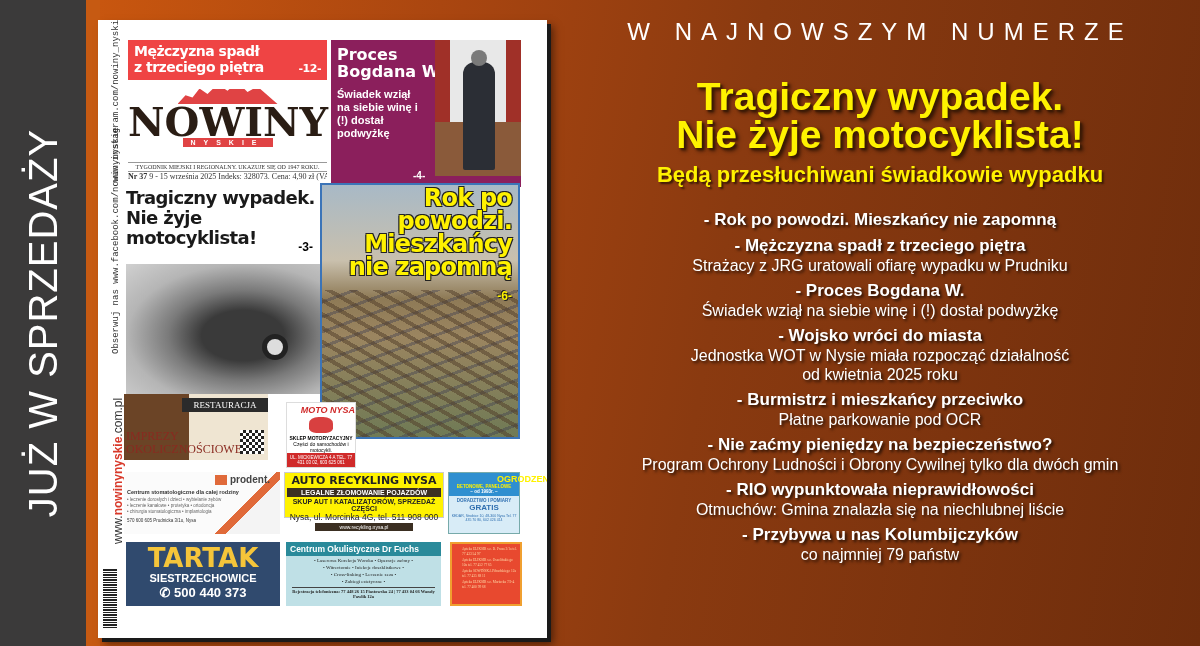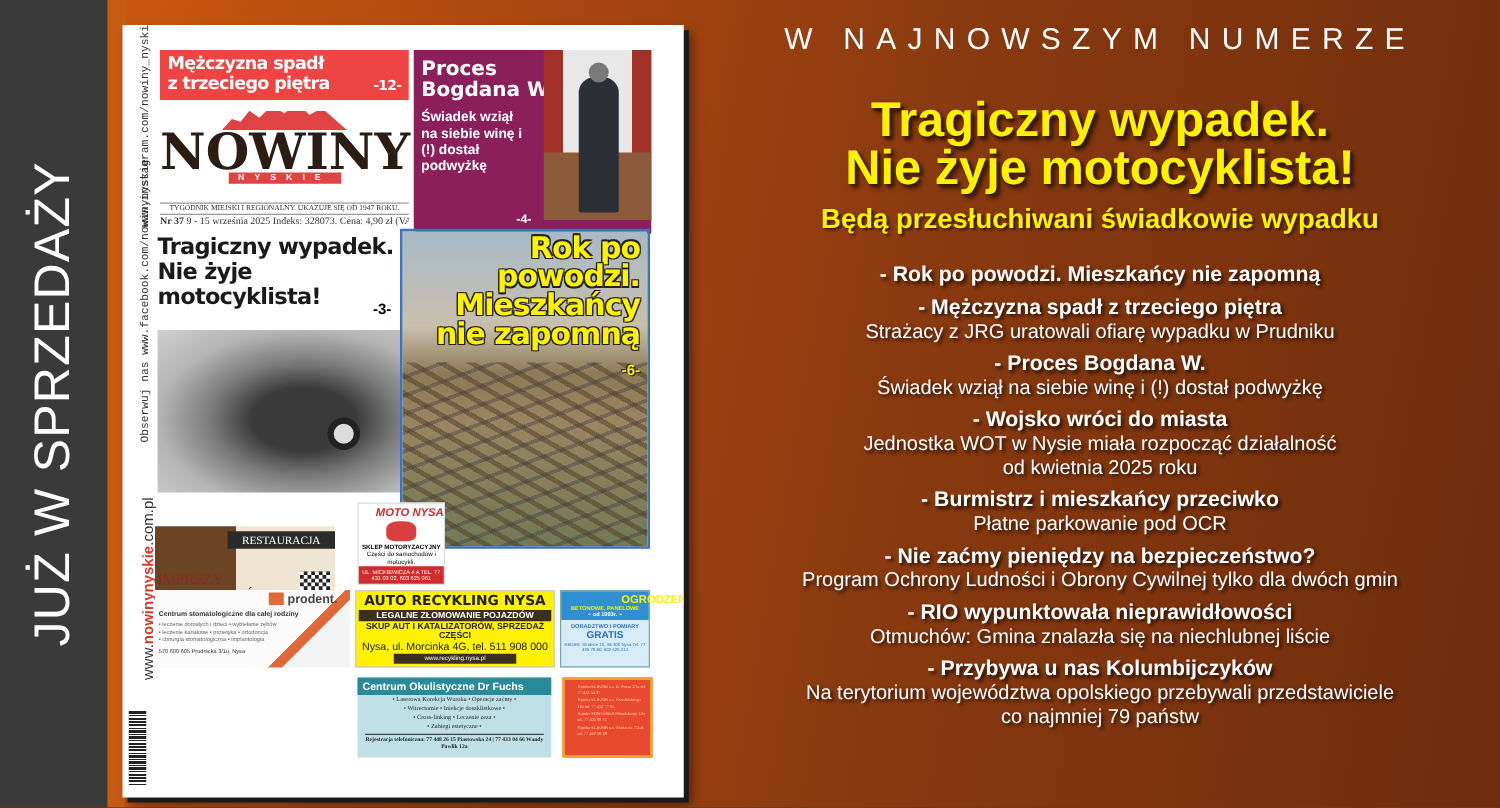--- a/index.html
+++ b/index.html
@@ -44,38 +44,38 @@
   .art1 .t { font-family: "DejaVu Sans", sans-serif; font-weight: 700; font-size: 18px; line-height: 20px; color: #1a1a1a; letter-spacing: -0.6px; }
   .art1 .pg { position: absolute; right: 8px; top: 52px; font-size: 12px; font-weight: 700; }
   .art1 .photo { position: absolute; left: 0; top: 76px; width: 195px; height: 130px; background: radial-gradient(ellipse at 60% 55%, #3a3a3a 0 25%, #7a7a7a 45%, #b5b5b5 70%, #d0d0d0 100%); filter: grayscale(1); }
   .art1 .photo .wheel { position: absolute; left: 136px; top: 70px; width: 26px; height: 26px; border-radius: 50%; background: #ddd; border: 5px solid #222; }
 
   .art2 { position: absolute; left: 222px; top: 163px; width: 200px; height: 256px; border: 2px solid #3b74b8; background: linear-gradient(180deg, #a8b9c6 0%, #c9c0ad 30%, #8e7a56 45%, #9b8560 60%, #6f7a55 100%); overflow: hidden; }
   .art2 .houses { position: absolute; left: 0; top: 105px; width: 100%; height: 151px; background: repeating-linear-gradient(30deg, rgba(80,60,40,.5) 0 4px, transparent 4px 12px), repeating-linear-gradient(-20deg, rgba(60,60,80,.4) 0 3px, transparent 3px 14px); }
   .art2 .t { position: absolute; right: 6px; top: 2px; text-align: right; font-family: "DejaVu Sans", sans-serif; font-weight: 700; color: #fff200; font-size: 24px; line-height: 23px; letter-spacing: -0.8px; text-shadow: -1px -1px 0 #222, 1px -1px 0 #222, -1px 1px 0 #222, 1px 1px 0 #222; }
   .art2 .pg { position: absolute; right: 6px; top: 104px; color: #fff200; font-size: 12px; font-weight: 700; text-shadow: -1px -1px 0 #222, 1px 1px 0 #222; }
 
-  .ad-rest { position: absolute; left: 26px; top: 401px; width: 144px; height: 66px; background: linear-gradient(90deg, #6b4426 0 45%, #efe5d2 45%); }
+  .ad-rest { position: absolute; left: 26px; top: 374px; width: 144px; height: 66px; background: linear-gradient(90deg, #6b4426 0 45%, #efe5d2 45%); }
   .ad-rest .h { position: absolute; right: 0; top: 4px; width: 86px; background: #2b2b2b; color: #fff; font-family: "Liberation Serif", serif; font-size: 9px; text-align: center; padding: 2px 0; }
   .ad-rest .b { position: absolute; left: 2px; bottom: 4px; color: #8a2a20; font-family: "Liberation Serif", serif; font-size: 12px; line-height: 13px; }
   .ad-rest .qr { position: absolute; right: 4px; bottom: 6px; width: 24px; height: 24px; background: repeating-conic-gradient(#222 0 25%, #fff 0 50%) 0 0/6px 6px; }
 
   .ad-moto { position: absolute; left: 188px; top: 382px; width: 70px; height: 66px; background: #fff; border: 1px solid #ddd; text-align: center; }
   .ad-moto .h { font-size: 9px; font-weight: 700; color: #d02a2a; margin-top: 2px; font-style: italic; text-align: right; }
   .ad-moto .ic { width: 24px; height: 16px; margin: 2px auto; background: #d84040; border-radius: 40% 40% 30% 30%; }
   .ad-moto .s { font-size: 5px; font-weight: 700; }
   .ad-moto .f { position: absolute; left: 0; bottom: 0; width: 100%; background: #d02a2a; color: #fff; font-size: 4.5px; padding: 2px 0; }
 
   .ad-prod { position: absolute; left: 26px; top: 452px; width: 156px; height: 62px; background: linear-gradient(135deg, #fbfbfb 0 70%, #e06a3a 70% 75%, #f4f4f4 75%); }
   .ad-prod .logo2 { position: absolute; right: 10px; top: 2px; font-size: 10px; color: #444; }
   .ad-prod .logo2 span { display: inline-block; width: 12px; height: 10px; background: #e06a3a; margin-right: 3px; vertical-align: middle; }
   .ad-prod .h { position: absolute; left: 3px; top: 17px; font-size: 5.5px; font-weight: 700; color: #333; }
   .ad-prod .l { position: absolute; left: 3px; top: 25px; font-size: 4.5px; color: #666; line-height: 6px; }
 
-  .ad-auto { position: absolute; left: 186px; top: 452px; width: 160px; height: 62px; background: #fff200; border: 1px solid #ccc; text-align: center; }
+  .ad-auto { position: absolute; left: 186px; top: 452px; width: 160px; height: 46px; background: #fff200; border: 1px solid #ccc; text-align: center; }
   .ad-auto .h { font-family: "DejaVu Sans", sans-serif; font-weight: 700; font-size: 11px; color: #222; margin-top: 1px; }
   .ad-auto .s1 { background: #3b2f22; color: #fff; font-size: 7px; font-weight: 700; padding: 1px 0; margin: 1px 2px; }
   .ad-auto .s2 { font-size: 7px; font-weight: 700; color: #222; }
   .ad-auto .s3 { font-size: 8.5px; color: #222; }
   .ad-auto .s4 { background: #3b2f22; color: #fff; font-size: 5px; padding: 1px 0; margin: 1px 30px 0; }
 
   .ad-ogro { position: absolute; left: 350px; top: 452px; width: 72px; height: 62px; background: #d8ecf7; border: 1px solid #7aa; text-align: center; }
   .ad-ogro .top { background: #2f8fd0; color: #fff200; padding: 1px 0 2px; }
   .ad-ogro .h { font-size: 9px; font-weight: 700; padding-left: 48px; }
   .ad-ogro .s { font-size: 4.5px; font-weight: 700; }
@@ -213,20 +213,25 @@
     <div class="top">
       <div class="h">OGRODZENIA</div>
       <div class="s">BETONOWE, PANELOWE</div>
       <div class="s" style="color:#fff">~ od 1993r. ~</div>
     </div>
     <div class="d">DORADZTWO I POMIARY</div>
     <div class="g">GRATIS</div>
     <div class="a">KEDAR, Strobice 10, 48-300 Nysa  Tel. 77 435 70 80, 602 426 414</div>
   </div>
 
+  <div class="ad-tartak">
+    <div class="h">TARTAK</div>
+    <div class="s">SIESTRZECHOWICE</div>
+    <div class="p">✆ 500 440 373</div>
+  </div>
 
   <div class="ad-fuchs">
     <div class="h">Centrum Okulistyczne Dr Fuchs</div>
     <div class="l">
       <div>• Laserowa Korekcja Wzroku • Operacje zaćmy •</div>
       <div>• Witrectomie • Iniekcje doszklistkowe •</div>
       <div>• Cross-linking • Leczenie zeza •</div>
       <div>• Zabiegi estetyczne •</div>
     </div>
     <div class="r">Rejestracja telefoniczna:  77 448 26 15 Piastowska 24 | 77 433 04 66 Wandy Pawlik 12a</div>
@@ -271,17 +276,16 @@
     <div class="item">
       <div class="t">- Nie zaćmy pieniędzy na bezpieczeństwo?</div>
       <div class="d">Program Ochrony Ludności i Obrony Cywilnej tylko dla dwóch gmin</div>
     </div>
     <div class="item">
       <div class="t">- RIO wypunktowała nieprawidłowości</div>
       <div class="d">Otmuchów: Gmina znalazła się na niechlubnej liście</div>
     </div>
     <div class="item">
       <div class="t">- Przybywa u nas Kolumbijczyków</div>
-      <div class="d">Na terytorium województwa opolskiego przebywali przedstawiciele</div>
       <div class="d">co najmniej 79 państw</div>
     </div>
   </div>
 </div>
 
 </body></html>

